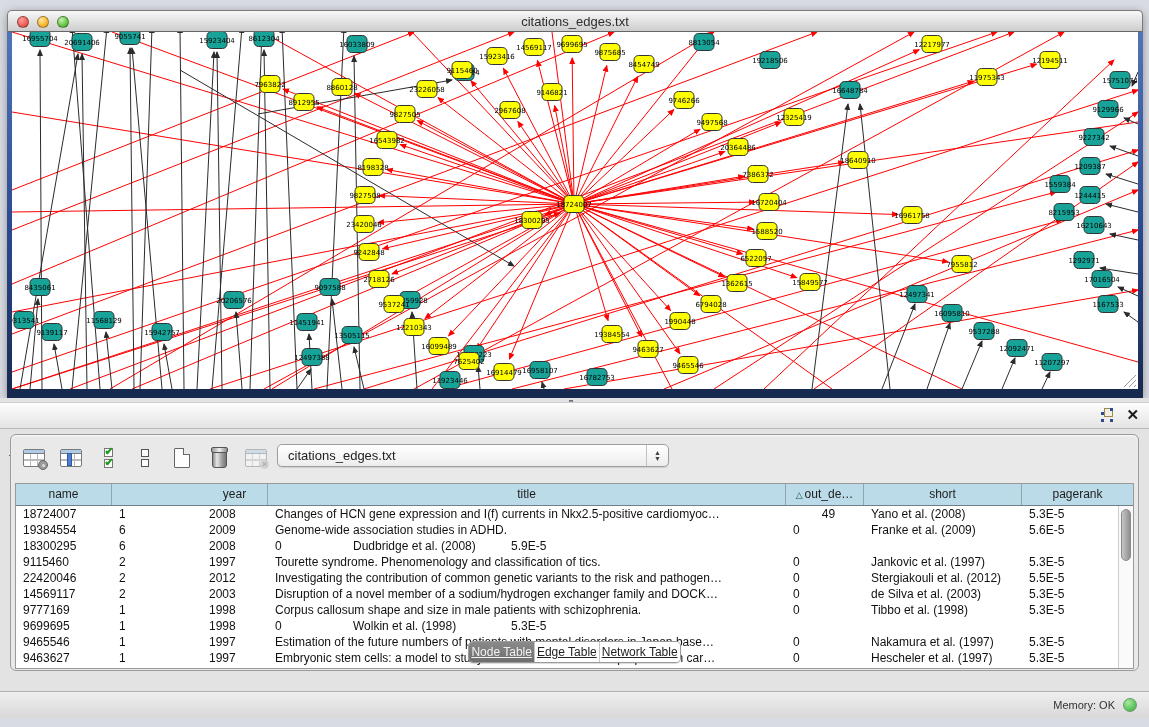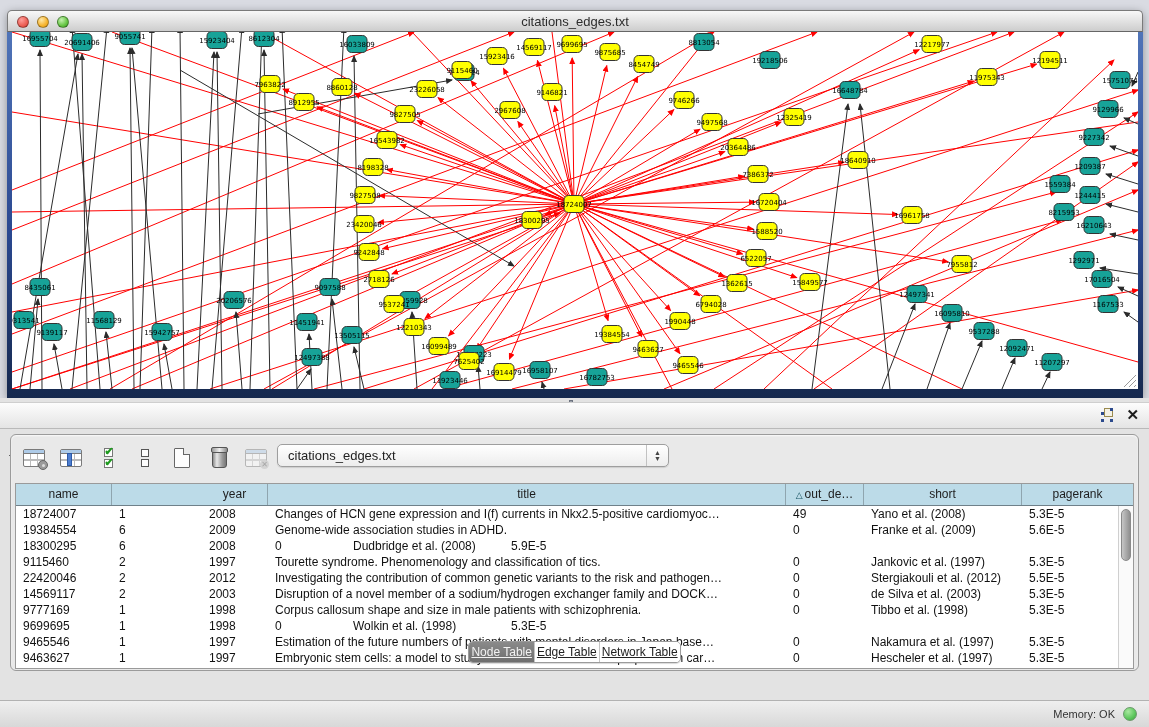--- a/index.html
+++ b/index.html
@@ -72,21 +72,21 @@
     background:linear-gradient(90deg,#c6c6c6,#8f8f8f); border:1px solid #8a8a8a; cursor:pointer; }
 
   .tab-row { position:absolute; left:0; right:0; bottom:7px; display:flex; justify-content:center; }
   .tabs { display:flex; border:1px solid #9b9b9b; border-radius:5px; overflow:hidden;
     background:#fff; box-shadow:0 1px 1px rgba(0,0,0,.15); }
   .tab { font-size:12px; padding:3px 2px; color:#222; background:#fff; cursor:pointer;
     border-right:1px solid #c4c4c4;text-decoration:underline; }
   .tab:last-child{ border-right:none; }
   .tab.selected { background:linear-gradient(#8a8a8a,#6e6e6e); color:#f2f2f2; }
 
-  .status-bar { position:absolute; left:0; bottom:0; width:1149px; height:27px;
+  .status-bar { position:absolute; left:0; bottom:9px; width:1149px; height:27px;
     background:linear-gradient(#efefef,#d8d8d8); border-top:1px solid #b2b2b2; }
   .mem-label { position:absolute; right:34px; top:7px; font-size:11px; color:#333; }
   .mem-dot { position:absolute; right:12px; top:6px; width:14px; height:14px; border-radius:50%;
     background:radial-gradient(circle at 35% 30%, #a9e8a0, #5cc75c 60%, #3f9e3f);
     border:1px solid #6a9a6a; cursor:pointer; }
 
   
   .mini-table { width:22px; height:18px; border:1px solid #7a7a7a; border-radius:2px; position:relative; background:#fff; }
   .mini-table .hd { position:absolute; left:0; right:0; top:0; height:4px; background:#aecbe8; border-bottom:1px solid #7a7a7a; }
   .mini-table .g { position:absolute; inset:4px 0 0 0;
@@ -712,21 +712,21 @@
           <div class="th" style="width: 78px;"><span class="sort-tri">△</span>out_de…</div>
           <div class="th" style="width: 158px;">short</div>
           <div class="th" style="width: 100px;">pagerank</div>
         </div>
       <div class="tbody" id="tbody">
           <div class="tr">
             <div class="td" style="width: 96px;">18724007</div>
             <div class="td" style="width: 90px;">1</div>
             <div class="td" style="width: 66px;">2008</div>
             <div class="td" style="width: 518px;">Changes of HCN gene expression and I(f) currents in Nkx2.5-positive cardiomyoc…</div>
-            <div class="td" style="width: 78px;">49</div>
+            <div class="td" style="width: 78px; text-align: center;">49</div>
             <div class="td" style="width: 158px;">Yano et al. (2008)</div>
             <div class="td" style="width: 100px;">5.3E-5</div>
           </div>
           <div class="tr">
             <div class="td" style="width: 96px;">19384554</div>
             <div class="td" style="width: 90px;">6</div>
             <div class="td" style="width: 66px;">2009</div>
             <div class="td" style="width: 518px;">Genome-wide association studies in ADHD.</div>
             <div class="td" style="width: 78px;">0</div>
             <div class="td" style="width: 158px;">Franke et al. (2009)</div>

